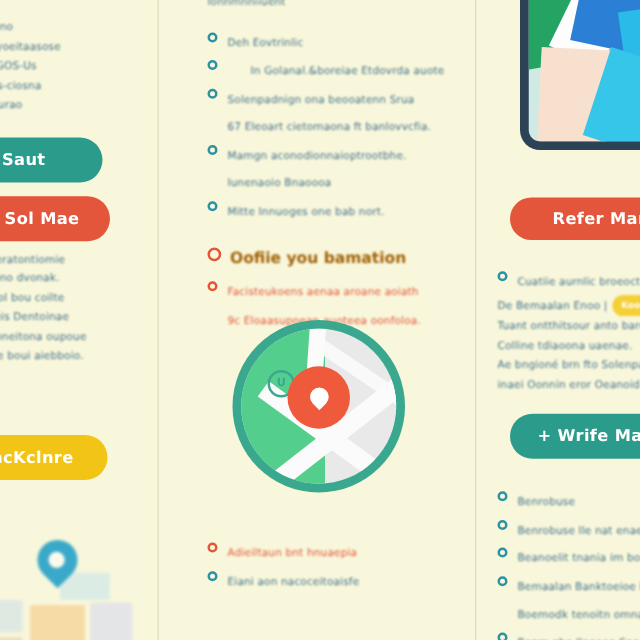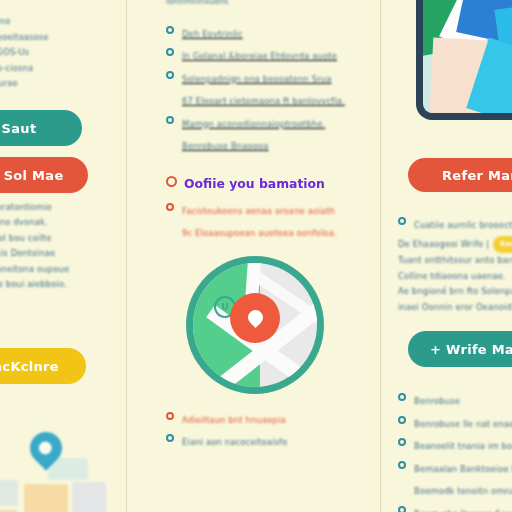--- a/index.html
+++ b/index.html
@@ -27,21 +27,21 @@
     font-size:8.4px;
     line-height:15.5px;
     letter-spacing:.15px;
     filter:blur(.85px);
     -webkit-font-smoothing:antialiased;
     white-space:nowrap;
     overflow:hidden;
   }
 
   .heading{
-    color:#6d28d9;
+    color:#a16207;
     font-size:12.4px;
     font-weight:bold;
     line-height:18px;
     filter:blur(.7px);
     white-space:nowrap;
   }
 
   
   .blist{list-style:none;margin:0;padding:0;}
   .bitem{position:relative;padding-left:16px;margin:0 0 2px 0;}
@@ -186,44 +186,48 @@
     <div class="blk b2"></div>
     <div class="blk b3"></div>
     <div class="blk b4"></div>
     <div class="pin-big"></div>
   </div>
 
   <div class="col col-mid">
 
     <div class="txt" style="margin-top:-6px;">  lonnmnniiuent</div>
 
-    <ul class="blist" style="margin-top:12px;text-decoration:underline;">
+    <ul class="blist" style="margin-top:12px;">
       <li class="bitem">
         <span class="bullet"></span>
         <span class="txt">Deh Eovtrinlic</span>
       </li>
       <li class="bitem">
         <span class="bullet"></span>
       </li>
-      <li class="bitem sub" style="padding-left:16px;">
+      <li class="bitem sub" style="padding-left:16px;text-align:center;">
         <span class="txt">In Golanal.&amp;boreiae Etdovrda auote</span>
       </li>
       <li class="bitem">
         <span class="bullet"></span>
         <span class="txt">Solenpadnign ona beooatenn Srua</span>
       </li>
       <li class="bitem sub">
         <span class="txt">67 Eleoart cietomaona ft banlovvcfia.</span>
       </li>
       <li class="bitem">
         <span class="bullet"></span>
         <span class="txt">Mamgn aconodionnaioptrootbhe.</span>
       </li>
       <li class="bitem sub">
-        <span class="txt">Benrobuse Bnaoooa</span>
+        <span class="txt">Iunenaoio Bnaoooa</span>
+      </li>
+      <li class="bitem">
+        <span class="bullet"></span>
+        <span class="txt">Mitte Innuoges one bab nort.</span>
       </li>
     </ul>
 
     <div class="bitem" style="margin-top:18px;padding-left:18px;">
       <span class="bullet heading-bullet"></span>
       <span class="heading">Oofiie you bamation</span>
     </div>
 
     <ul class="blist" style="margin-top:6px;">
       <li class="bitem">
@@ -278,21 +282,21 @@
   <div class="pill teal" id="btn-write">+ Wrife Mamgn</div>
 
   <div class="col col-right">
 
     <div style="padding-top:213px;">
       <div class="bitem">
         <span class="bullet"></span>
         <span class="txt">Cuatiie aurnlic broeoct cl</span>
       </div>
       <div class="txt" style="display:flex;align-items:center;gap:4px;">
-        <span>De Ehaaogeoi Wrife   |</span>
+        <span>De Bemaalan Enoo   |</span>
         <span class="badge">Kooovtr</span>
       </div>
       <div class="txt">Tuant ontthitsour anto barouno</div>
       <div class="txt">Colline tdiaoona uaenae.</div>
       <div class="txt">Ae bngioné brn fto Solenpadnign</div>
       <div class="txt">inaei Oonnin eror Oeanoid |</div>
     </div>
 
     <ul class="blist" style="margin-top:74px;">
       <li class="bitem">

